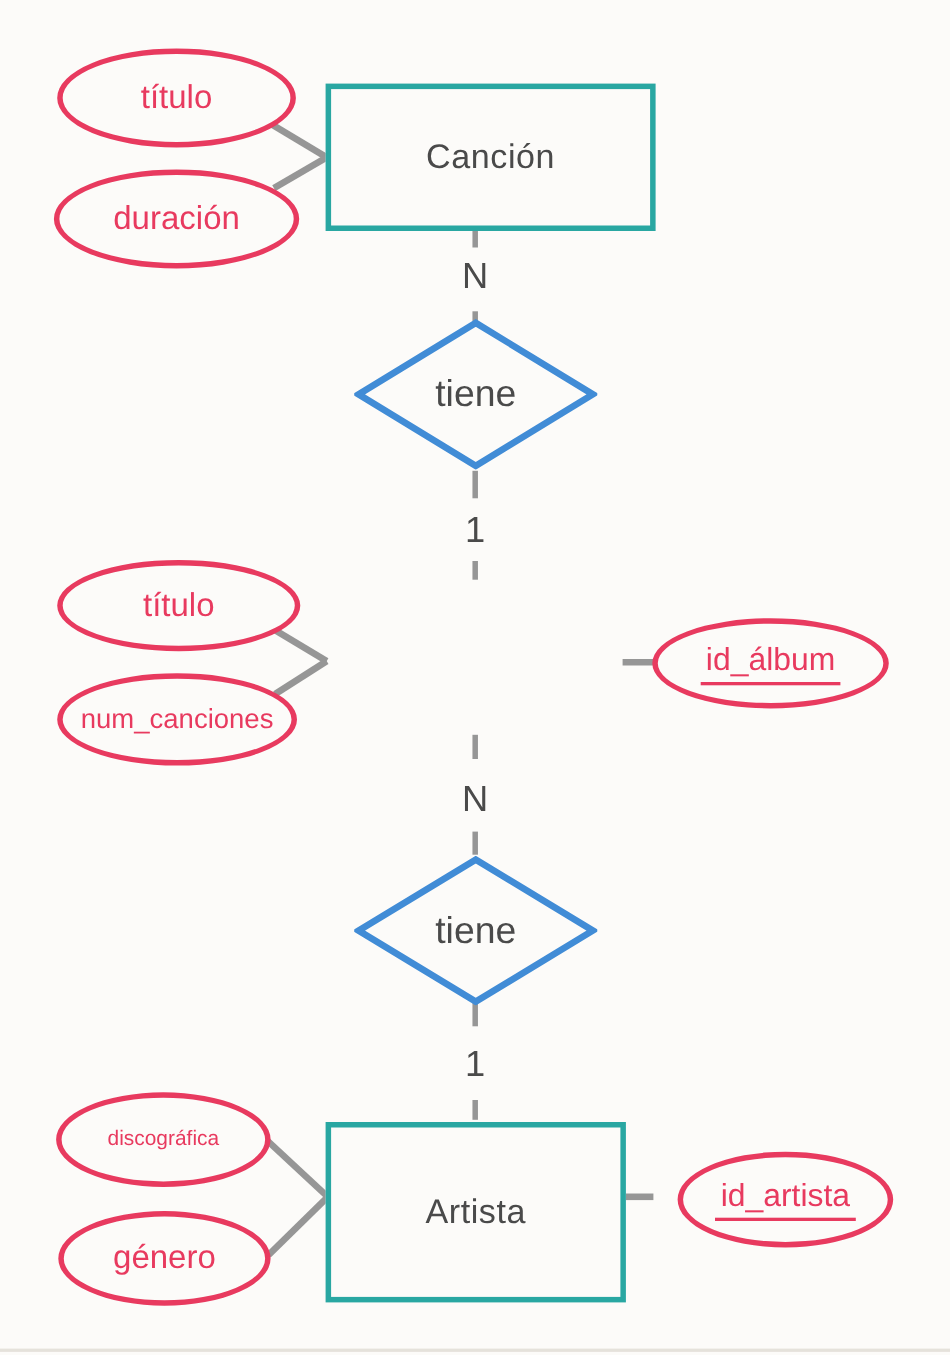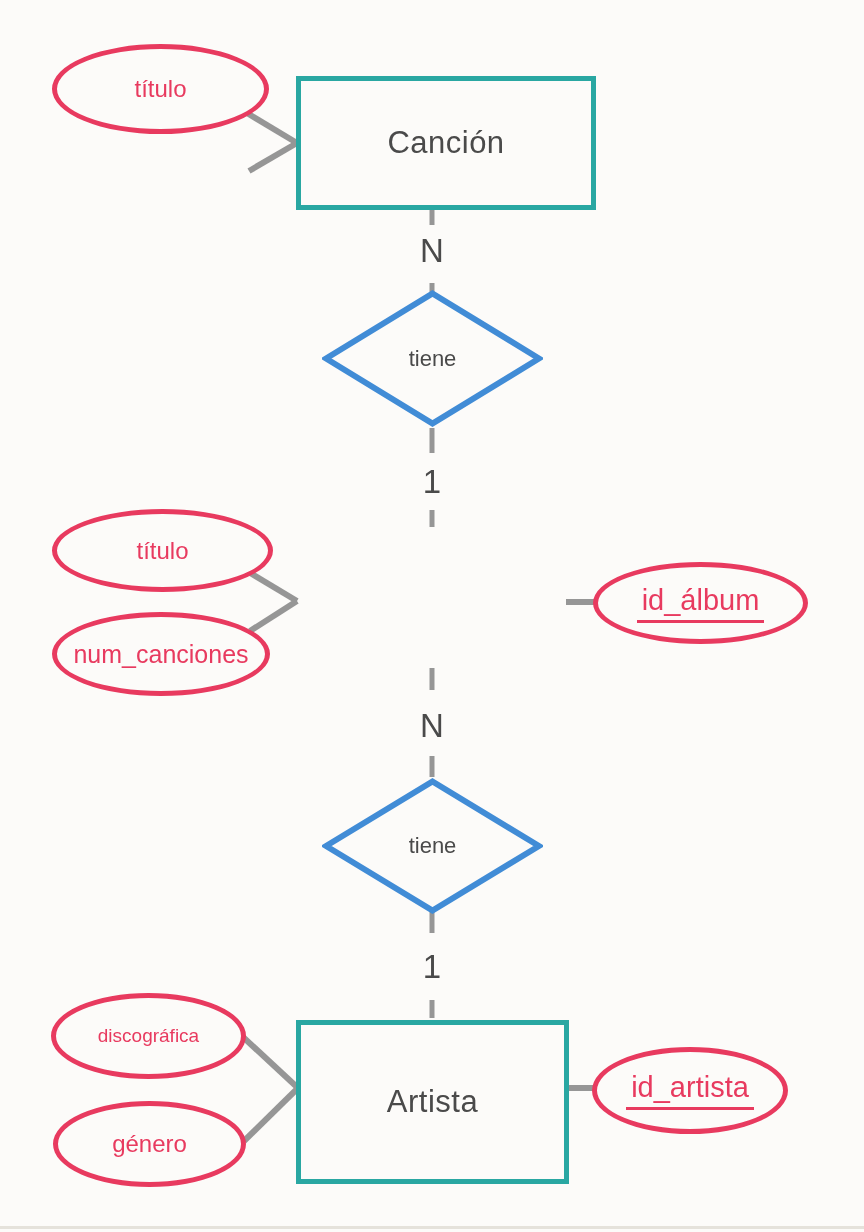--- a/index.html
+++ b/index.html
@@ -26,28 +26,28 @@
     box-sizing:border-box;
   }
   .entity .entity-label{font-size:31px;color:var(--text-dark);letter-spacing:.5px;}
   .ellipse{
     position:absolute;border:5px solid var(--attribute);border-radius:50%;
     background:var(--background);
     display:flex;align-items:center;justify-content:center;
     box-sizing:border-box;color:var(--attribute);
   }
   .ellipse .attr-label{white-space:nowrap;}
-  .fs30{font-size:24px;} .fs29{font-size:29px;} .fs27{font-size:19px;} .fs25{font-size:25px;}
+  .fs30{font-size:30px;} .fs29{font-size:29px;} .fs27{font-size:19px;} .fs25{font-size:25px;}
   .key{border-bottom:3px solid currentColor;padding:0 5px 3px;}
   .diamond{position:absolute;}
   .diamond svg{display:block;}
   .diamond .rel-label{
     position:absolute;left:0;top:0;width:100%;height:100%;
     display:flex;align-items:center;justify-content:center;
-    font-size:22px;color:var(--text-dark);text-align:center;
+    font-size:34px;color:var(--text-dark);text-align:center;
   }
   .card-label{
     position:absolute;width:72px;text-align:center;
     font-size:33px;color:var(--text-dark);
   }
   .photo-edge{
     position:absolute;left:0;top:1226px;width:864px;height:3px;
     background:#d9d4cb;opacity:.65;
   }
 </style>
@@ -80,20 +80,23 @@
     <line class="wire thin" x1="432" y1="911" x2="432" y2="933"></line>
     <line class="wire thin" x1="432" y1="1000" x2="432" y2="1018"></line>
   </svg>
 
   <div class="entity" style="left:296px;top:76px;width:300px;height:134px">
     <span class="entity-label">Canción</span>
   </div>
   <div class="ellipse fs30" style="left:52px;top:44px;width:217px;height:90px">
     <span class="attr-label">título</span>
   </div>
+  <div class="ellipse fs30" style="left:49px;top:154px;width:223px;height:90px">
+    <span class="attr-label">duración</span>
+  </div>
 
   <div class="card-label" style="left:396px;top:232px">N</div>
 
   <div class="diamond" style="left:322px;top:290px;width:221px;height:137px">
     <svg width="221" height="137" viewBox="0 0 221 137">
       <polygon points="110.5,3.5 217,68.5 110.5,133.5 4,68.5" style="fill:var(--background);stroke:var(--relationship-border);stroke-width:6;stroke-linejoin:miter"></polygon>
     </svg>
     <span class="rel-label">tiene</span>
   </div>
 
@@ -122,19 +125,19 @@
 
   <div class="entity" style="left:296px;top:1020px;width:273px;height:164px">
     <span class="entity-label">Artista</span>
   </div>
   <div class="ellipse fs27" style="left:51px;top:993px;width:195px;height:86px">
     <span class="attr-label">discográfica</span>
   </div>
   <div class="ellipse fs30" style="left:53px;top:1101px;width:193px;height:86px">
     <span class="attr-label">género</span>
   </div>
-  <div class="ellipse fs29" style="left:592px;top:1047px;width:196px;height:87px">
+  <div class="ellipse fs29" style="left:616px;top:1047px;width:196px;height:87px">
     <span class="attr-label key">id_artista</span>
   </div>
 
   <div class="photo-edge"></div>
 
 </div>
 
 </body></html>

